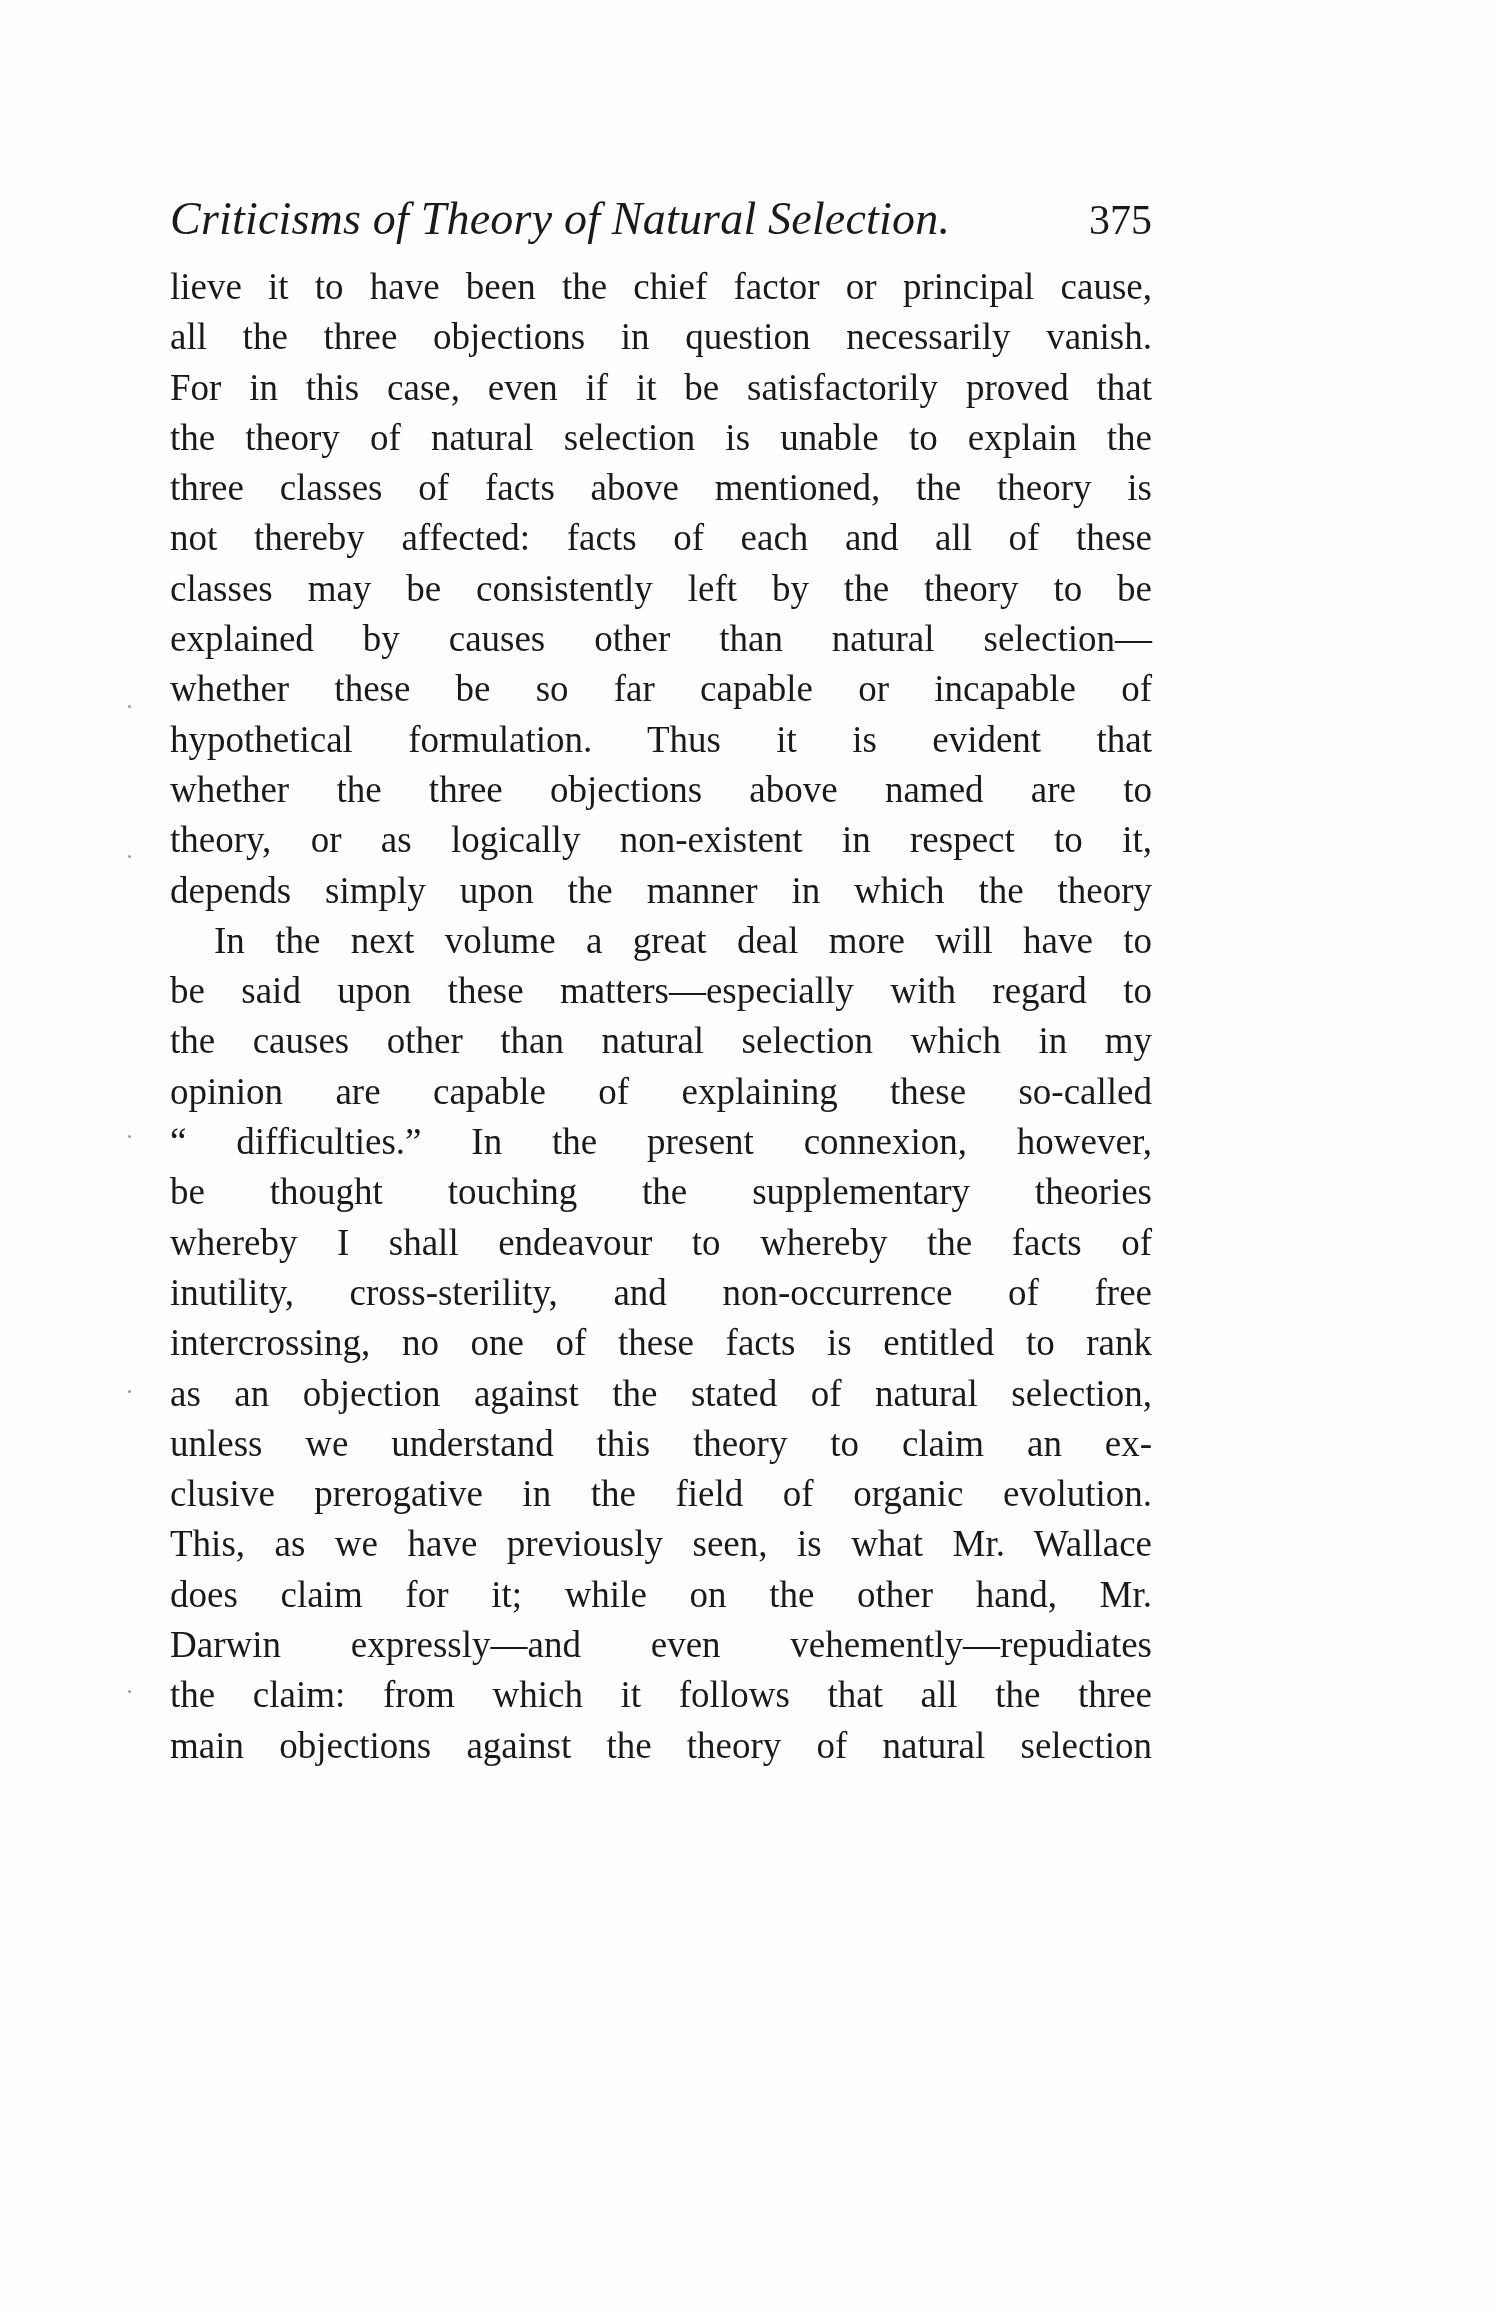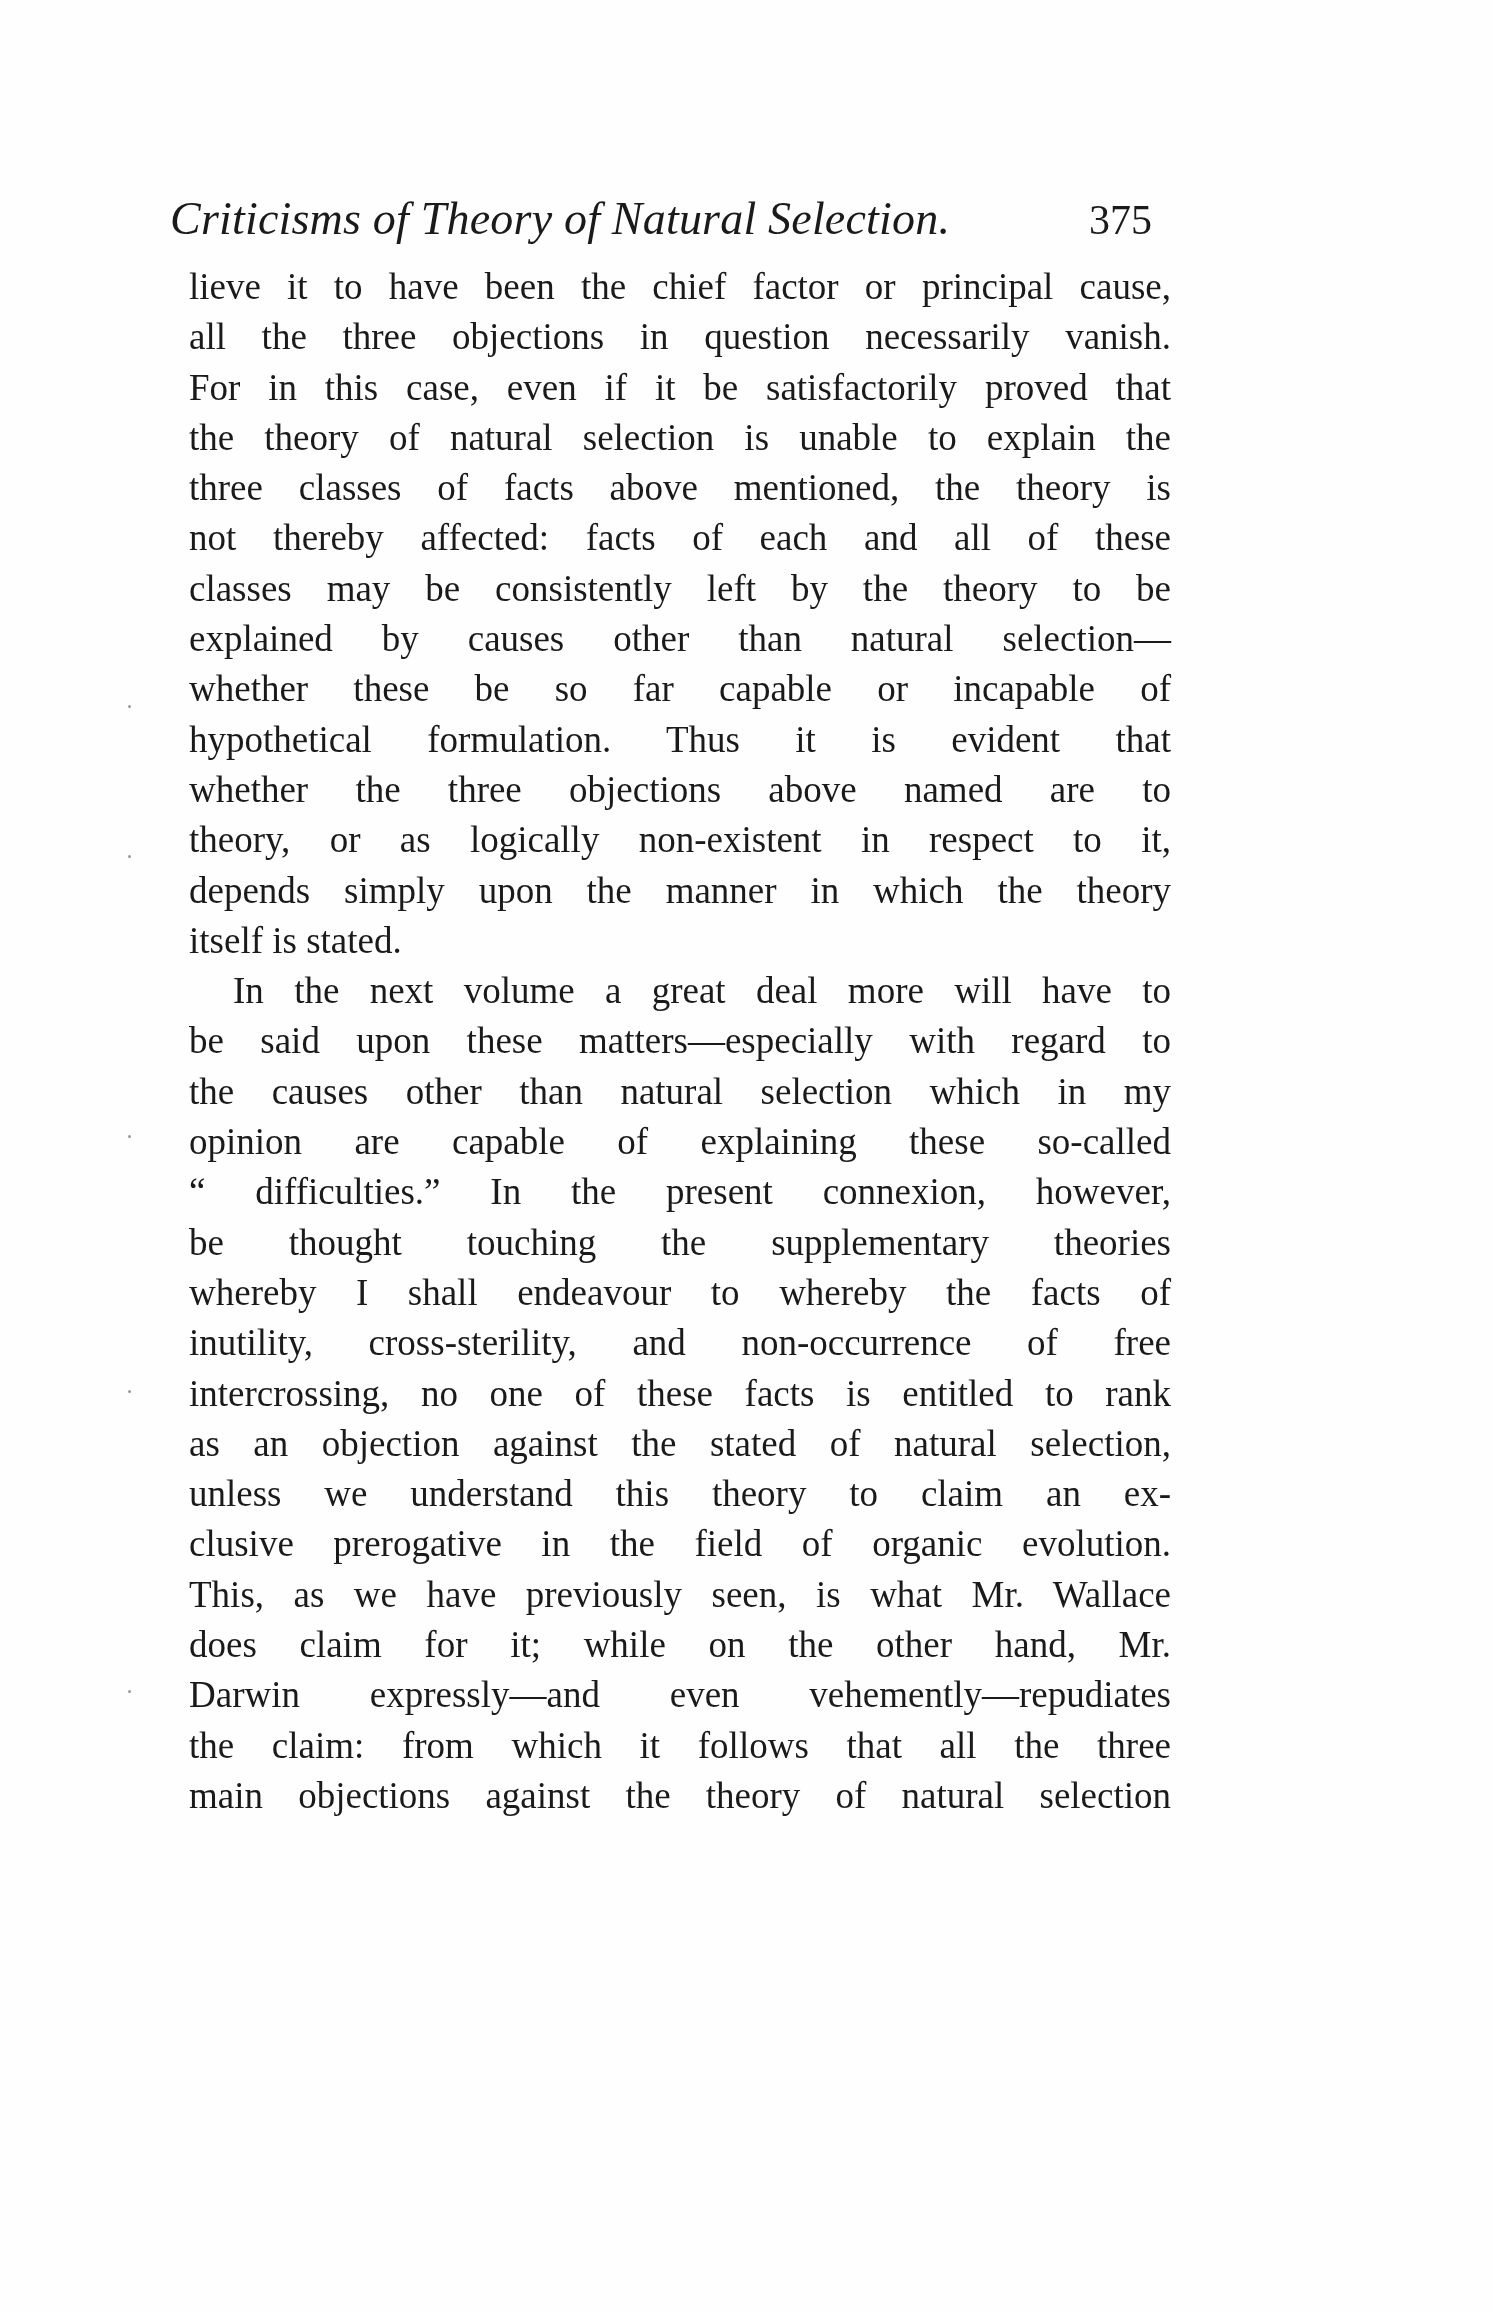--- a/index.html
+++ b/index.html
@@ -8,21 +8,21 @@
   .running-head {
     position: absolute; left: 170px; top: 192px; width: 982px; height: 60px;
     font-family: "Liberation Serif", "DejaVu Serif", serif;
     display: flex; justify-content: space-between; align-items: baseline; gap: 36px;
   }
   .running-head .title { font-style: italic; font-size: 46px; letter-spacing: 0.2px; }
   .running-head .pageno { font-size: 42px; }
   .body-text {
     position: absolute; left: 170px; top: 262px; width: 982px;
     font-family: "Liberation Serif", "DejaVu Serif", serif;
-    font-size: 37px; line-height: 50.3px; margin-left: 19px;
+    font-size: 37px; line-height: 50.3px;
   }
   .line { display: block; white-space: nowrap; text-align: justify; text-align-last: justify; height: 50.3px; }
   .line.last { text-align-last: left; }
   .line.indent { padding-left: 44px; }
   .speck { position: absolute; width: 3px; height: 3px; background: #999; border-radius: 50%; }
 </style>
 </head>
 <body>
 
 <div class="page">
@@ -39,21 +39,20 @@
       <span class="line">the theory of natural selection is unable to explain the</span>
       <span class="line">three classes of facts above mentioned, the theory is</span>
       <span class="line">not thereby affected: facts of each and all of these</span>
       <span class="line">classes may be consistently left by the theory to be</span>
       <span class="line">explained by causes other than natural selection—</span>
       <span class="line">whether these be so far capable or incapable of</span>
       <span class="line">hypothetical formulation. Thus it is evident that</span>
       <span class="line">whether the three objections above named are to</span>
       <span class="line">theory, or as logically non-existent in respect to it,</span>
       <span class="line">depends simply upon the manner in which the theory</span>
-      <span class="line last">itself is stated.</span>
     </div>
     <div id="p1">
       <span class="line indent">In the next volume a great deal more will have to</span>
       <span class="line">be said upon these matters—especially with regard to</span>
       <span class="line">the causes other than natural selection which in my</span>
       <span class="line">opinion are capable of explaining these so-called</span>
       <span class="line">“ difficulties.” In the present connexion, however,</span>
       <span class="line">be thought touching the supplementary theories</span>
       <span class="line">whereby I shall endeavour to whereby the facts of</span>
       <span class="line">inutility, cross-sterility, and non-occurrence of free</span>

